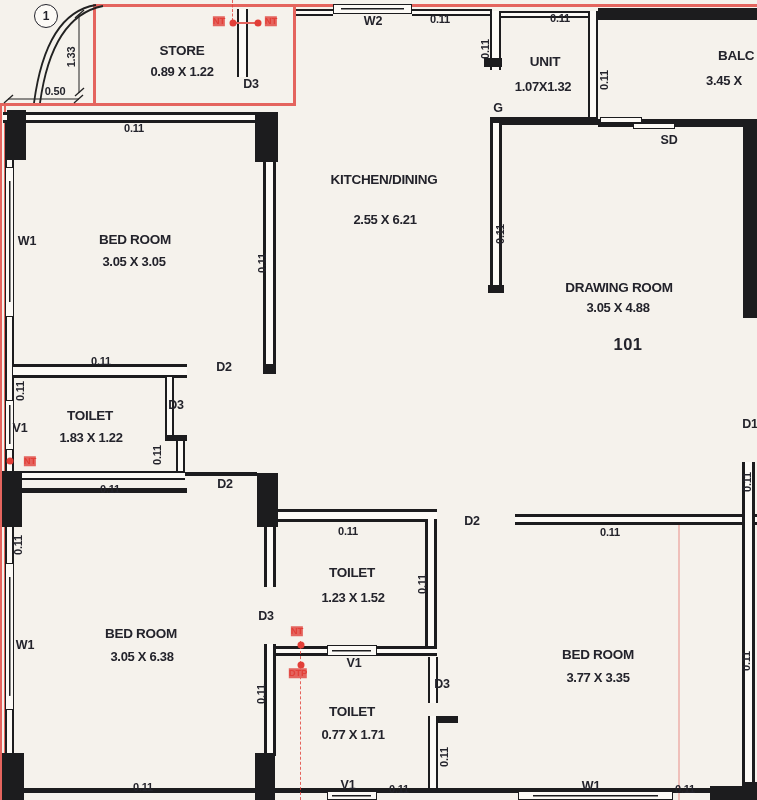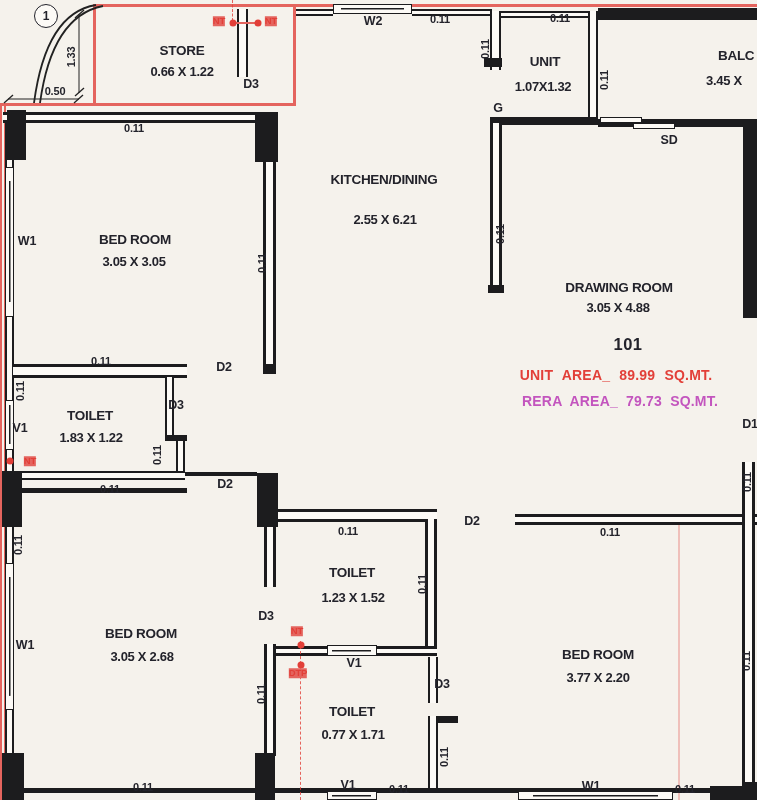--- a/index.html
+++ b/index.html
@@ -131,45 +131,43 @@
   <div class="reddash" style="left:232px;top:0;height:21px"></div>
   <div class="red" style="left:236px;top:22px;width:22px;height:1.5px"></div>
   <div class="dot" style="left:233px;top:23px"></div>
   <div class="dot" style="left:258px;top:23px"></div>
   <div class="dot" style="left:10px;top:461px"></div>
   <div class="reddash" style="left:300px;top:641px;height:159px"></div>
   <div class="dot" style="left:301px;top:645px"></div>
   <div class="dot" style="left:301px;top:665px"></div>
 
   <div class="room-label" style="left:182px;top:51px">STORE</div>
-  <div class="room-label dims" style="left:182px;top:71px">0.66 X 1.22</div>
+  <div class="room-label dims" style="left:182px;top:71px">0.89 X 1.22</div>
   <div class="room-label" style="left:545px;top:62px">UNIT</div>
   <div class="room-label dims" style="left:543px;top:86px">1.07X1.32</div>
   <div class="room-label leftal" style="left:718px;top:56px">BALC</div>
   <div class="room-label dims leftal" style="left:706px;top:80px">3.45 X</div>
   <div class="room-label" style="left:384px;top:180px">KITCHEN/DINING</div>
   <div class="room-label dims" style="left:385px;top:219px">2.55 X 6.21</div>
   <div class="room-label" style="left:619px;top:288px">DRAWING ROOM</div>
   <div class="room-label dims" style="left:618px;top:307px">3.05 X 4.88</div>
   <div class="room-label" style="left:135px;top:240px">BED ROOM</div>
   <div class="room-label dims" style="left:134px;top:261px">3.05 X 3.05</div>
   <div class="room-label" style="left:90px;top:416px">TOILET</div>
   <div class="room-label dims" style="left:91px;top:437px">1.83 X 1.22</div>
   <div class="room-label" style="left:141px;top:634px">BED ROOM</div>
-  <div class="room-label dims" style="left:142px;top:656px">3.05 X 2.68</div>
+  <div class="room-label dims" style="left:142px;top:656px">3.05 X 6.38</div>
   <div class="room-label" style="left:352px;top:573px">TOILET</div>
   <div class="room-label dims" style="left:353px;top:597px">1.23 X 1.52</div>
   <div class="room-label" style="left:352px;top:712px">TOILET</div>
   <div class="room-label dims" style="left:353px;top:734px">0.77 X 1.71</div>
   <div class="room-label" style="left:598px;top:655px">BED ROOM</div>
-  <div class="room-label dims" style="left:598px;top:677px">3.77 X 2.20</div>
+  <div class="room-label dims" style="left:598px;top:677px">3.77 X 3.35</div>
 
   <div class="unit-no" style="left:628px;top:344px">101</div>
-  <div class="unit-area" style="left:616px;top:375px">UNIT AREA_ 89.99 SQ.MT.</div>
-  <div class="rera-area" style="left:620px;top:401px">RERA AREA_ 79.73 SQ.MT.</div>
 
   <div id="ann-layer">
       <span class="ann circled" style="left: 46px; top: 16px;">1</span>
       <span class="ann rot" style="left: 71px; top: 57px;">1.33</span>
       <span class="ann" style="left: 55px; top: 91px;">0.50</span>
       <span class="ann red" style="left: 219px; top: 21px;">NT</span>
       <span class="ann red" style="left: 271px; top: 21px;">NT</span>
       <span class="ann big" style="left: 251px; top: 84px;">D3</span>
       <span class="ann big" style="left: 373px; top: 21px;">W2</span>
       <span class="ann" style="left: 440px; top: 19px;">0.11</span>

